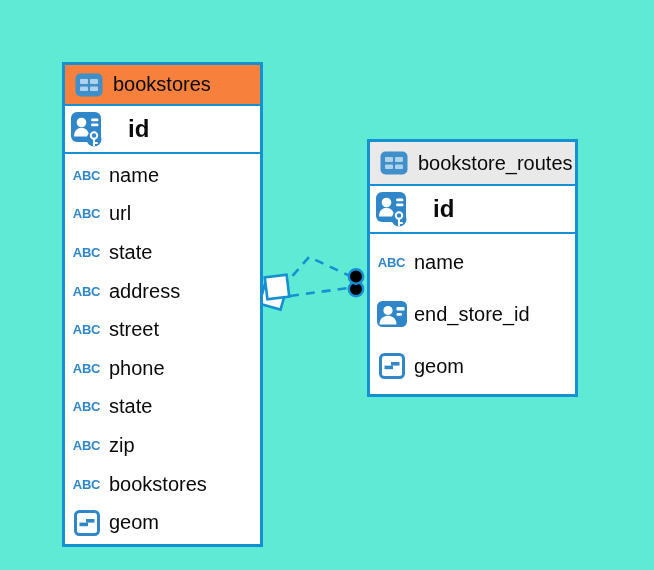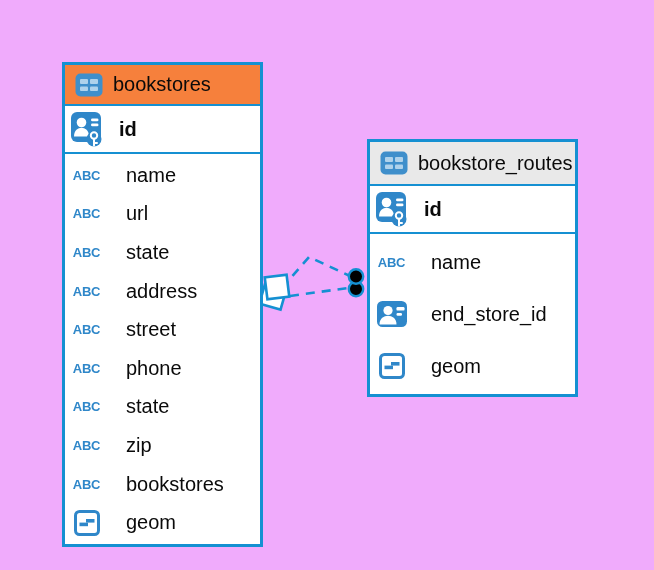--- a/index.html
+++ b/index.html
@@ -3,43 +3,43 @@
 <meta charset="utf-8">
 <style>
   :root{
     --blue:#1590D2;
     --icon-blue:#2F87C9;
     --orange:#F6803C;
     --gray:#E9E9E9;
   }
   html,body{margin:0;padding:0;background:#fff;}
   .canvas{
-    position:relative;width:654px;height:570px;background:#f0abfc;
+    position:relative;width:654px;height:570px;background:#5eead4;
     font-family:"Liberation Sans", sans-serif;color:#0a0a0a;overflow:hidden;
   }
   .table-node{
     position:absolute;background:#fff;border:3px solid var(--blue);
     box-sizing:border-box;display:flex;flex-direction:column;
   }
   #table-bookstores{left:62px;top:62px;width:201px;height:485px;}
   #table-bookstore-routes{left:367px;top:139px;width:211px;height:258px;}
   .node-header{
     display:flex;align-items:center;gap:9px;padding:0 8px;
     border-bottom:2.5px solid var(--blue);box-sizing:border-box;
     font-size:20px;white-space:nowrap;overflow:hidden;
   }
   #table-bookstores .node-header{flex:0 0 41px;background:var(--orange);}
   #table-bookstore-routes .node-header{flex:0 0 44px;background:var(--gray);}
   .pk-row{
-    display:flex;align-items:center;gap:17px;padding:0 6px;
+    display:flex;align-items:center;gap:26px;padding:0 6px;
     border-bottom:2.5px solid var(--blue);box-sizing:border-box;
-    flex:0 0 48px;font-weight:bold;font-size:20px;
+    flex:0 0 48px;font-weight:bold;font-size:24px;
   }
   .fields{flex:1;display:flex;flex-direction:column;padding:2px 0;}
-  .field-row{flex:1;display:flex;align-items:center;gap:24px;padding:0 6px;font-size:20px;}
+  .field-row{flex:1;display:flex;align-items:center;gap:7px;padding:0 6px;font-size:20px;}
   .icon{display:inline-flex;align-items:center;justify-content:center;width:31px;flex:0 0 31px;}
   .icon svg{display:block;overflow:visible;}
   .abc{
     font-size:13px;font-weight:700;color:var(--icon-blue);
     letter-spacing:-0.3px;line-height:1;
   }
   .pk-row .icon{height:37px;margin-top:2px;}
   .overlay{position:absolute;left:0;top:0;pointer-events:none;}
   .overlay .hit{pointer-events:auto;}
   .field-label,.pk-label,.node-title{white-space:nowrap;}

